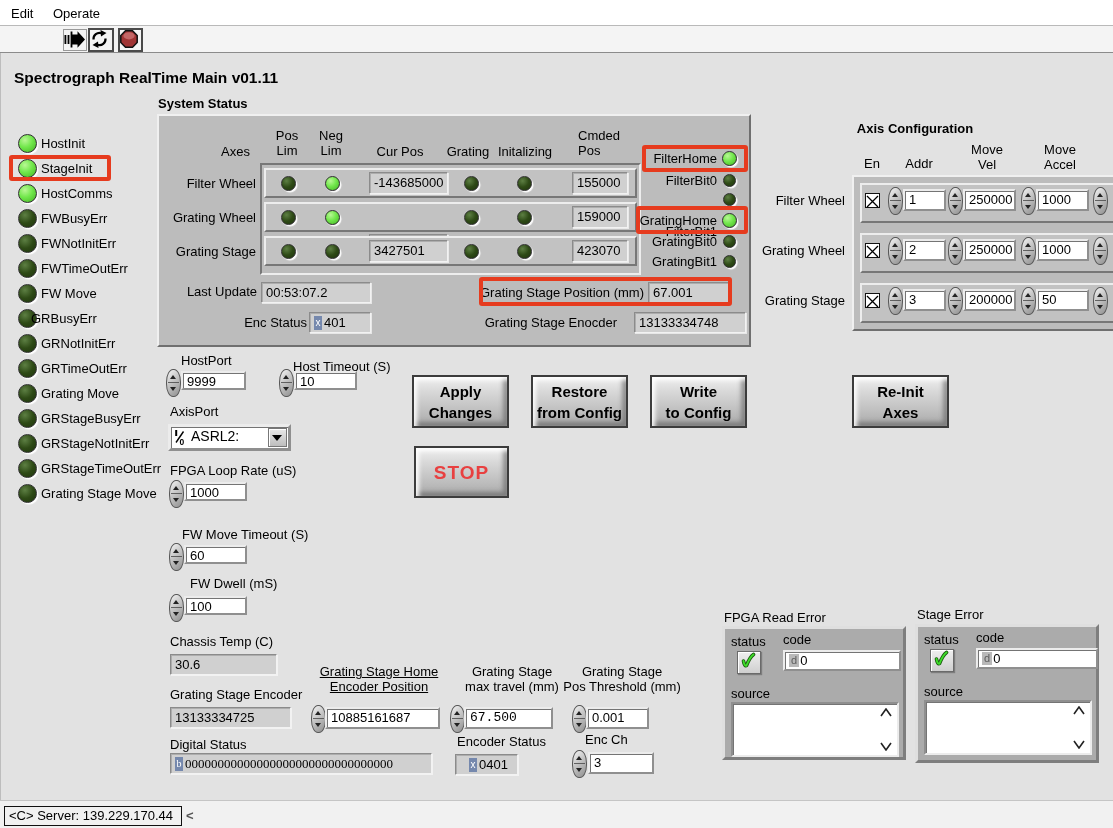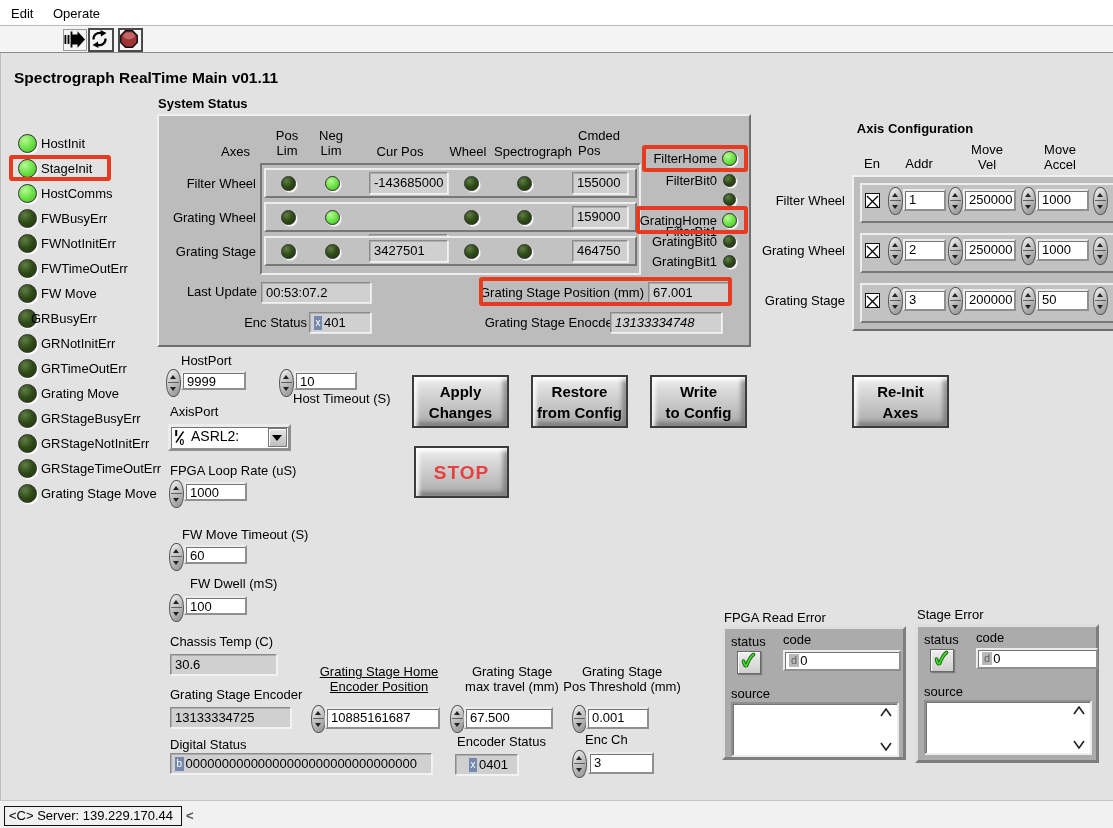--- a/index.html
+++ b/index.html
@@ -84,22 +84,22 @@
 <ellipse cx="9" cy="5.8" rx="5.6" ry="3.6" fill="rgba(205,115,115,0.8)"></ellipse>
   </svg>
 <div class="abs" style="left:0;top:53px;width:1113px;height:747px;background:#e2e2e2;border-left:1px solid #bdbdbd;box-sizing:border-box;"></div>
 <div class="L b" style="left:14px;top:70px;font-size:15.5px;">Spectrograph RealTime Main v01.11</div>
 <div class="L b" style="left:158px;top:96px;">System Status</div>
 <div class="panel" style="left:157px;top:114px;width:590px;height:229px;"></div>
 <div class="L rt" style="left:170px;top:144px;width:80px;">Axes</div>
 <div class="L ctr" style="left:267px;top:128px;width:40px;">Pos<br>Lim</div>
 <div class="L ctr" style="left:311px;top:128px;width:40px;">Neg<br>Lim</div>
 <div class="L ctr" style="left:370px;top:144px;width:60px;">Cur Pos</div>
-<div class="L ctr" style="left:438px;top:144px;width:60px;">Wheel</div>
-<div class="L ctr" style="left:494px;top:144px;width:62px;">Spectrograph</div>
+<div class="L ctr" style="left:438px;top:144px;width:60px;">Grating</div>
+<div class="L ctr" style="left:494px;top:144px;width:62px;">Initalizing</div>
 <div class="L" style="left:578px;top:128px;">Cmded<br>Pos</div>
 <div class="sunkfr" style="left:260px;top:163px;width:377px;height:108px;"></div>
 <div class="rowfr" style="left:264px;top:168px;width:369px;height:26px;"></div>
 <div class="L rt" style="left:160px;top:176px;width:96px;">Filter Wheel</div>
 <div class="led off" style="left:281px;top:176px;width:13px;height:13px;"></div>
 <div class="led on" style="left:325px;top:176px;width:13px;height:13px;"></div>
 <div class="ind" style="left:369px;top:172px;width:73px;height:20px;">-143685000</div>
 <div class="led off" style="left:464px;top:176px;width:13px;height:13px;"></div>
 <div class="led off" style="left:517px;top:176px;width:13px;height:13px;"></div>
 <div class="ind" style="left:572px;top:172px;width:50px;height:20px;">155000</div>
@@ -111,41 +111,41 @@
 <div class="led off" style="left:464px;top:210px;width:13px;height:13px;"></div>
 <div class="led off" style="left:517px;top:210px;width:13px;height:13px;"></div>
 <div class="ind" style="left:572px;top:206px;width:50px;height:20px;">159000</div>
 <div class="rowfr" style="left:264px;top:236px;width:369px;height:26px;"></div>
 <div class="L rt" style="left:160px;top:244px;width:96px;">Grating Stage</div>
 <div class="led off" style="left:281px;top:244px;width:13px;height:13px;"></div>
 <div class="led off" style="left:325px;top:244px;width:13px;height:13px;"></div>
 <div class="ind" style="left:369px;top:240px;width:73px;height:20px;">3427501</div>
 <div class="led off" style="left:464px;top:244px;width:13px;height:13px;"></div>
 <div class="led off" style="left:517px;top:244px;width:13px;height:13px;"></div>
-<div class="ind" style="left:572px;top:240px;width:50px;height:20px;">464750</div>
+<div class="ind" style="left:572px;top:240px;width:50px;height:20px;">423070</div>
 <div class="L rt" style="left:600px;top:151px;width:117px;">FilterHome</div>
 <div class="led on" style="left:722px;top:151px;width:13px;height:13px;"></div>
 <div class="L rt" style="left:600px;top:173px;width:117px;">FilterBit0</div>
 <div class="led off" style="left:723px;top:174px;width:11px;height:11px;"></div>
 <div class="L rt" style="left:600px;top:192px;width:117px;margin-top:32px;">FilterBit1</div>
 <div class="led off" style="left:723px;top:193px;width:11px;height:11px;"></div>
 <div class="L rt" style="left:600px;top:213px;width:117px;">GratingHome</div>
 <div class="led on" style="left:722px;top:213px;width:13px;height:13px;"></div>
 <div class="L rt" style="left:600px;top:234px;width:117px;">GratingBit0</div>
 <div class="led off" style="left:723px;top:235px;width:11px;height:11px;"></div>
 <div class="L rt" style="left:600px;top:254px;width:117px;">GratingBit1</div>
 <div class="led off" style="left:723px;top:255px;width:11px;height:11px;"></div>
 <div class="L rt" style="left:160px;top:284px;width:97px;">Last Update</div>
 <div class="ind" style="left:261px;top:282px;width:104px;height:19px;">00:53:07.2</div>
 <div class="L rt" style="left:220px;top:315px;width:87px;">Enc Status</div>
 <div class="ind" style="left:309px;top:312px;width:56px;height:19px;"><span class="tag">x</span>401</div>
 <div class="L rt" style="left:386px;top:285px;width:258px;">Grating Stage Position (mm)</div>
 <div class="ind" style="left:648px;top:282px;width:76px;height:19px;">67.001</div>
 <div class="L rt" style="left:480px;top:315px;width:137px;">Grating Stage Enocder</div>
-<div class="ind" style="left:610px;top:312px;width:106px;height:19px;font-style:italic;">13133334748</div>
+<div class="ind" style="left:634px;top:312px;width:106px;height:19px;">13133334748</div>
 <div class="red" style="left:9px;top:155px;width:94px;height:18px;"></div>
 <div class="red" style="left:642px;top:145px;width:98px;height:19px;"></div>
 <div class="red" style="left:636px;top:206px;width:104px;height:20px;"></div>
 <div class="red" style="left:479px;top:277px;width:245px;height:21px;"></div>
 <div class="led on" style="left:18px;top:134px;width:17px;height:17px;"></div>
 <div class="L" style="left:41px;top:136px;">HostInit</div>
 <div class="led on" style="left:18px;top:159px;width:17px;height:17px;"></div>
 <div class="L" style="left:41px;top:161px;">StageInit</div>
 <div class="led on" style="left:18px;top:184px;width:17px;height:17px;"></div>
 <div class="L" style="left:41px;top:186px;">HostComms</div>
@@ -237,21 +237,21 @@
   </div>
 <div class="num" style="left:1036px;top:289px;width:45px;height:18px;">50</div>
 <div class="spin" style="left:1093px;top:287px;">
     <i></i>
   </div>
 <div class="L" style="left:181px;top:353px;">HostPort</div>
 <div class="spin" style="left:166px;top:369px;">
     <i></i>
   </div>
 <div class="num" style="left:181px;top:371px;width:57px;height:15px;">9999</div>
-<div class="L" style="left:293px;top:359px;margin-top:32px;">Host Timeout (S)</div>
+<div class="L" style="left:293px;top:359px;">Host Timeout (S)</div>
 <div class="spin" style="left:279px;top:369px;">
     <i></i>
   </div>
 <div class="num" style="left:294px;top:371px;width:55px;height:15px;">10</div>
 <div class="L" style="left:170px;top:404px;">AxisPort</div>
 <div class="abs" style="left:168px;top:424px;width:117px;height:21px;background:#fff;
  border:3px solid;border-color:#ececec #8f8f8f #8f8f8f #ececec;box-shadow:inset 1px 1px 0 #747474;">
 <svg class="abs" style="left:2px;top:2px" width="14" height="17" viewBox="0 0 14 17">
 <rect x="2.2" y="1" width="2" height="6" fill="#000"></rect>
 <line x1="3" y1="13.5" x2="10.5" y2="2.5" stroke="#000" stroke-width="1.4"></line>
@@ -283,28 +283,28 @@
 <div class="ind" style="left:170px;top:707px;width:115px;height:19px;">13133334725</div>
 <div class="L ctr" style="left:309px;top:664px;width:140px;text-decoration:underline;">Grating Stage Home<br>Encoder Position</div>
 <div class="spin" style="left:311px;top:705px;">
     <i></i>
   </div>
 <div class="num" style="left:325px;top:707px;width:107px;height:18px;">10885161687</div>
 <div class="L ctr" style="left:442px;top:664px;width:140px;">Grating Stage<br>max travel (mm)</div>
 <div class="spin" style="left:450px;top:705px;">
     <i></i>
   </div>
-<div class="num" style="left:464px;top:707px;width:81px;height:18px;">67.500</div>
+<div class="num" style="left:464px;top:707px;width:81px;height:18px;font-family:Liberation Mono, monospace;">67.500</div>
 <div class="L ctr" style="left:542px;top:664px;width:160px;">Grating Stage<br>Pos Threshold (mm)</div>
 <div class="spin" style="left:572px;top:705px;">
     <i></i>
   </div>
 <div class="num" style="left:586px;top:707px;width:55px;height:18px;">0.001</div>
 <div class="L" style="left:170px;top:737px;">Digital Status</div>
-<div class="ind" style="left:170px;top:753px;width:256px;height:19px;"><span class="tag">b</span>00000000000000000000000000000000</div>
+<div class="ind" style="left:170px;top:753px;width:256px;height:19px;font-family:Liberation Serif, serif;"><span class="tag">b</span>00000000000000000000000000000000</div>
 <div class="L" style="left:457px;top:734px;">Encoder Status</div>
 <div class="ind" style="left:455px;top:754px;width:57px;height:19px;text-align:center;"><span class="tag">x</span>0401</div>
 <div class="L" style="left:585px;top:732px;">Enc Ch</div>
 <div class="spin" style="left:572px;top:750px;">
     <i></i>
   </div>
 <div class="num" style="left:588px;top:752px;width:58px;height:18px;">3</div>
 <div class="btn" style="left:412px;top:375px;width:97px;height:53px;">Apply<br>Changes</div>
 <div class="btn" style="left:531px;top:375px;width:97px;height:53px;">Restore<br>from Config</div>
 <div class="btn" style="left:650px;top:375px;width:97px;height:53px;">Write<br>to Config</div>

